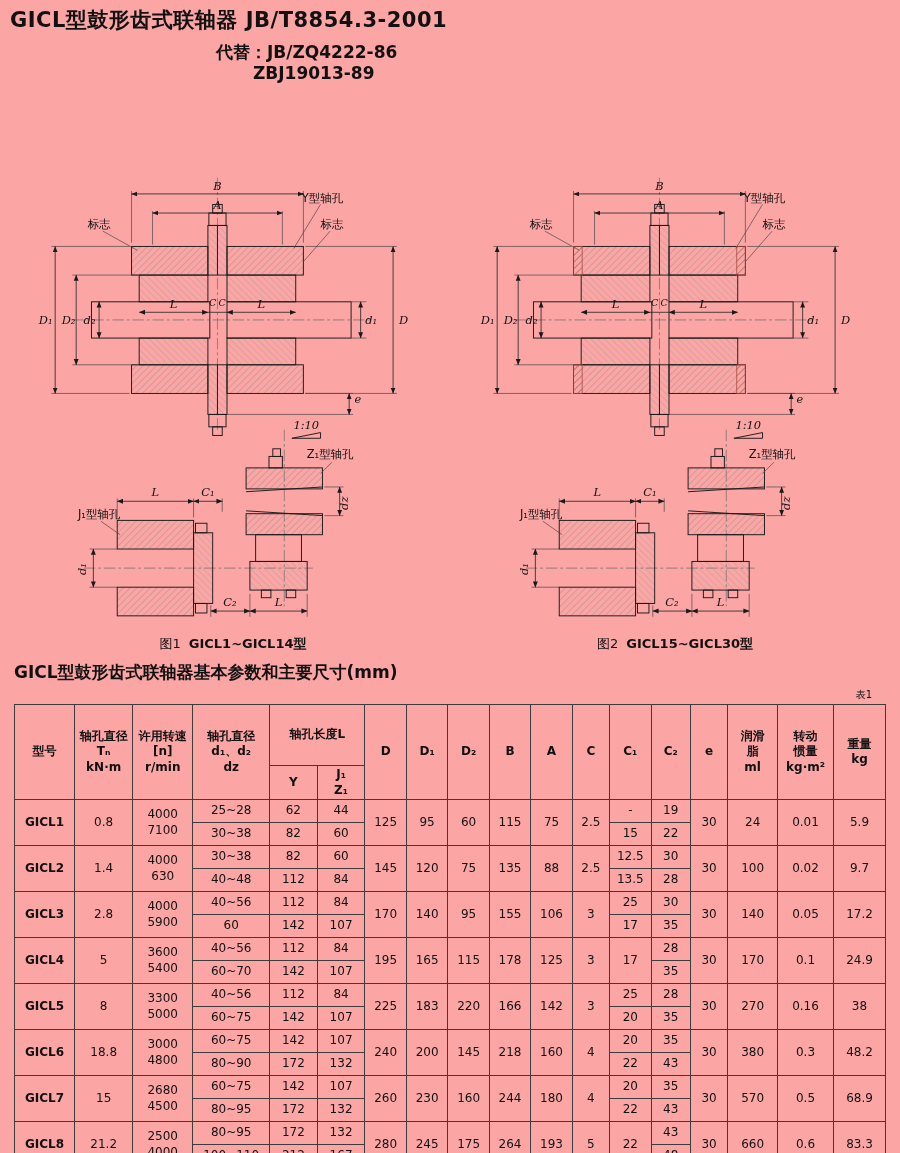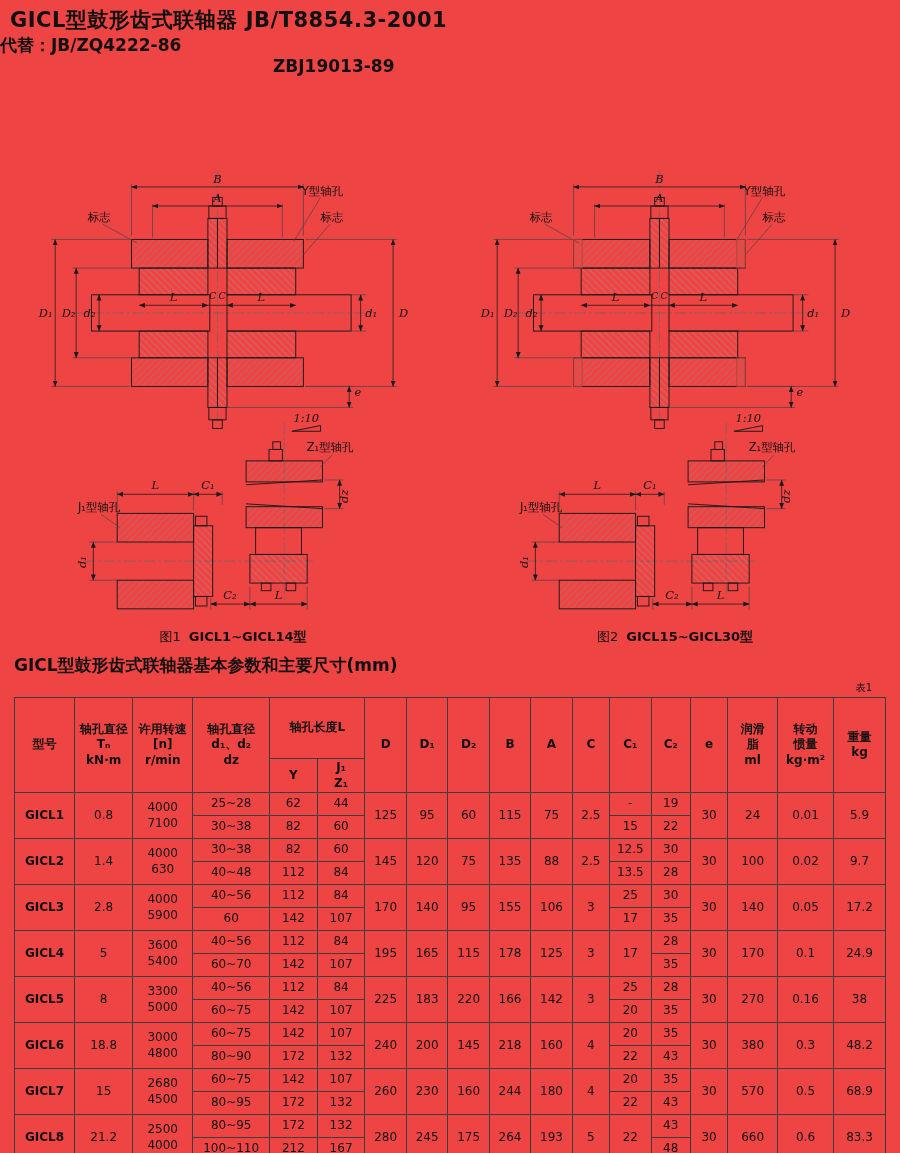--- a/index.html
+++ b/index.html
@@ -1,26 +1,26 @@
 <!DOCTYPE html>
 <html><head>
 <meta charset="utf-8">
 <style>
   html,body{margin:0;padding:0;background:#ffffff;}
   .page{
-    width:900px;height:1153px;background:#ef4444;color:#111;
+    width:900px;height:1153px;background:#fca5a5;color:#111;
     font-family:"DejaVu Sans","Liberation Sans",sans-serif;
     position:relative;overflow:hidden;box-sizing:border-box;
   }
   
   .hdr{padding-top:6px;}
   .title{font-weight:bold;font-size:21px;padding-left:10px;letter-spacing:.5px;}
   .sub{font-weight:bold;font-size:17px;line-height:21px;}
-  .sub1{margin-top:1px;}
-  .sub2{padding-left:253px;margin-left:20px;}
+  .sub1{padding-left:216px;margin-top:8px;}
+  .sub2{padding-left:253px;}
   
   .figs{display:flex;justify-content:space-between;padding:2px 10px 0 6px;}
   figure{margin:0;width:442px;}
   .fig-svg{display:block;margin:0 auto;}
   figcaption{text-align:center;font-size:13px;margin-top:0;}
   figcaption .capno{margin-right:8px;padding-left:12px;}
   figcaption .capname{font-weight:bold;}
   .dimtxt text{font:italic 12px "DejaVu Serif","Liberation Serif",serif;fill:#111;text-anchor:middle;}
   .dimtxt text.cjk{font:12px "DejaVu Sans","Liberation Sans",sans-serif;font-style:normal;}
   .dimtxt text.sm{font-size:10px;}

